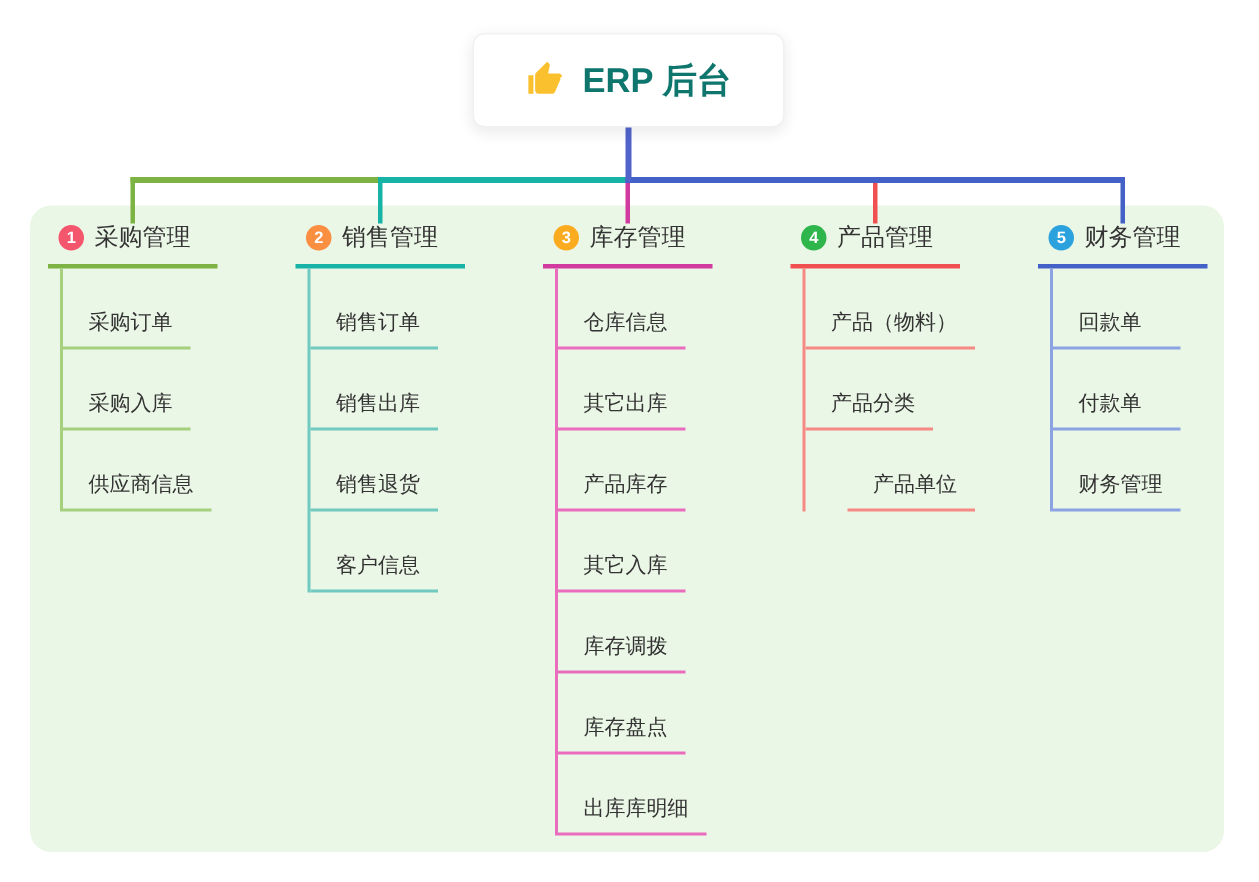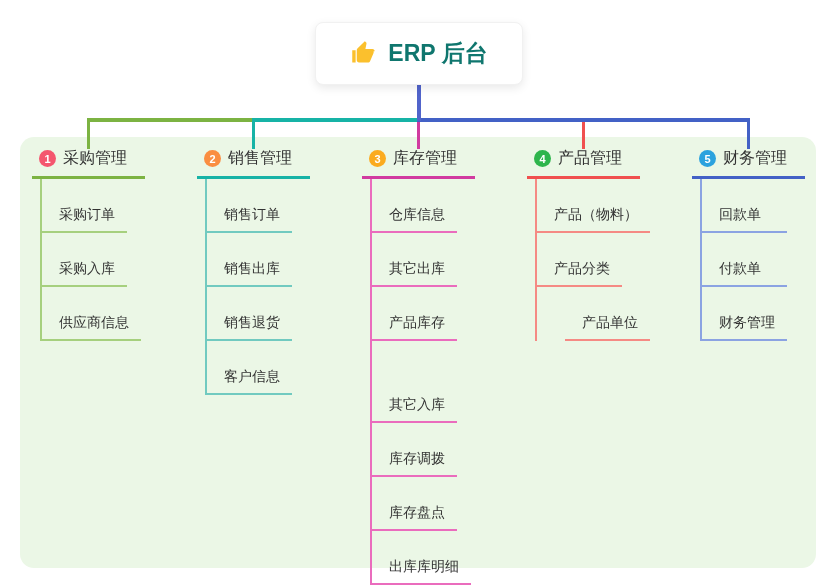--- a/index.html
+++ b/index.html
@@ -143,21 +143,21 @@
       </div>
       <div class="branch" style="left: 362px;">
         <div class="branch-header" style="border-bottom-color: rgb(209, 59, 160);">
           <span class="badge" style="background: rgb(251, 171, 31);">3</span>
           <span>库存管理</span>
         </div>
         <div class="items" style="border-left-color: rgb(234, 108, 189);">
           <div class="item" style="border-bottom-color: rgb(234, 108, 189);">仓库信息</div>
           <div class="item" style="border-bottom-color: rgb(234, 108, 189);">其它出库</div>
           <div class="item" style="border-bottom-color: rgb(234, 108, 189);">产品库存</div>
-          <div class="item" style="border-bottom-color: rgb(234, 108, 189); margin-top: 28px;">其它入库</div>
+          <div class="item" style="border-bottom-color: rgb(234, 108, 189);">其它入库</div>
           <div class="item" style="border-bottom-color: rgb(234, 108, 189);">库存调拨</div>
           <div class="item" style="border-bottom-color: rgb(234, 108, 189);">库存盘点</div>
           <div class="item" style="border-bottom-color: rgb(234, 108, 189);">出库库明细</div>
         </div>
       </div>
       <div class="branch" style="left: 527px;">
         <div class="branch-header" style="border-bottom-color: rgb(240, 80, 79);">
           <span class="badge" style="background: rgb(46, 181, 76);">4</span>
           <span>产品管理</span>
         </div>

